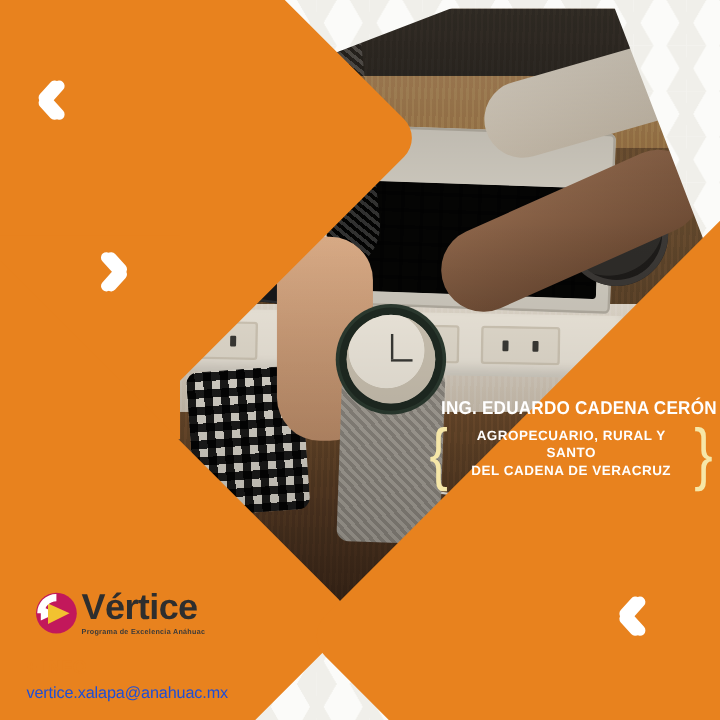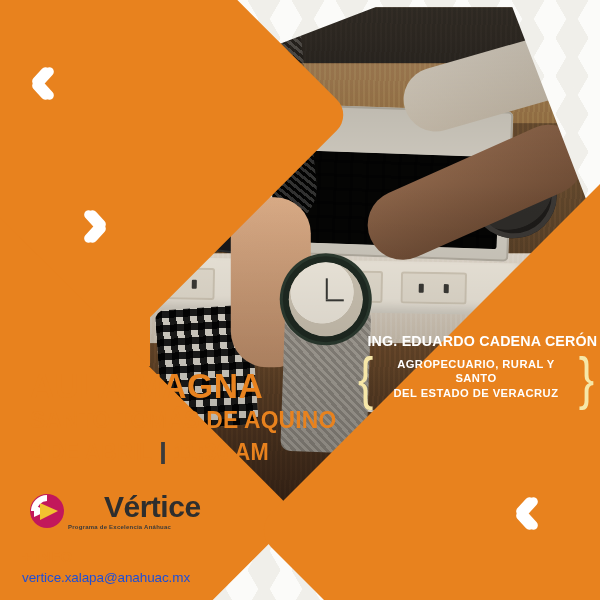--- a/index.html
+++ b/index.html
@@ -175,21 +175,21 @@
   .sp-name{font-size:15.5px;font-weight:700;color:#ffffff;letter-spacing:.2px;
     transform:scaleX(.92);transform-origin:center;white-space:nowrap;}
   .sp-role-wrap{margin-top:7px;display:flex;align-items:center;justify-content:center;gap:5px;}
   .brace{font-size:46px;line-height:.8;color:#f6e7a8;font-weight:300;
     transform:scaleY(1.25);}
   .sp-role{font-size:11.2px;font-weight:700;color:#ffffff;line-height:1.28;letter-spacing:.45px;}
   
   .logo{position:absolute;left:28px;top:492px;z-index:6;display:flex;align-items:flex-start;}
   .logo-mark{position:relative;width:38px;height:38px;flex:0 0 38px;}
   .logo-text{margin-left:2px;}
-  .logo-word{font-size:30px;font-weight:700;color:#2e2e2e;line-height:1;letter-spacing:-.5px;margin-left:36px;}
+  .logo-word{font-size:30px;font-weight:700;color:#2e2e2e;line-height:1;letter-spacing:-.5px;}
   .logo-tag{font-size:6.1px;font-weight:700;color:#3a3a3a;letter-spacing:.25px;margin-top:1px;
     transform:scaleX(.98);transform-origin:left center;white-space:nowrap;}
   
   .info{position:absolute;left:22px;top:548px;z-index:6;}
   .info-label{font-size:15px;font-weight:700;color:#E8821E;letter-spacing:.3px;}
   .info-mail{margin-top:5px;font-size:13.5px;font-weight:400;color:#1d4ed8;letter-spacing:-.1px;}
 </style>
 </head>
 <body>
 
@@ -254,37 +254,28 @@
   <div class="chev" id="chev-mid">
     <span class="cv cv-r"></span>
       <span class="cv cv-r"></span>
   </div>
   <div class="chev" id="chev-botright">
     <span class="cv cv-l"></span>
       <span class="cv cv-l"></span>
   </div>
 
 
-  <div class="venue">
-    <div class="v1">AULA MAGNA</div>
-    <div class="v2">SANTO TOMÁS DE AQUINO</div>
-    <div class="v3">
-      <span>2 DE ABRIL</span>
-      <span class="vsep"></span>
-      <span>11:30 AM</span>
-    </div>
-  </div>
 
   <div class="speaker">
     <div class="sp-name">ING. EDUARDO CADENA CERÓN</div>
     <div class="sp-role-wrap">
       <span class="brace">{</span>
       <div class="sp-role">
         <div>AGROPECUARIO, RURAL Y SANTO</div>
-        <div>DEL ESTADO DE VERACRUZ</div>
+        <div>DEL CADENA DE VERACRUZ</div>
       </div>
       <span class="brace">}</span>
     </div>
   </div>
 
   <div class="logo">
     <div class="logo-mark">
       <svg width="38" height="38" viewBox="0 0 38 38" aria-hidden="true">
         <circle cx="19" cy="19" r="17" fill="#C2185B"></circle>
         <path d="M19 4 A15 15 0 0 0 19 34 L19 19 Z" fill="#ffffff" opacity="0.0"></path>

